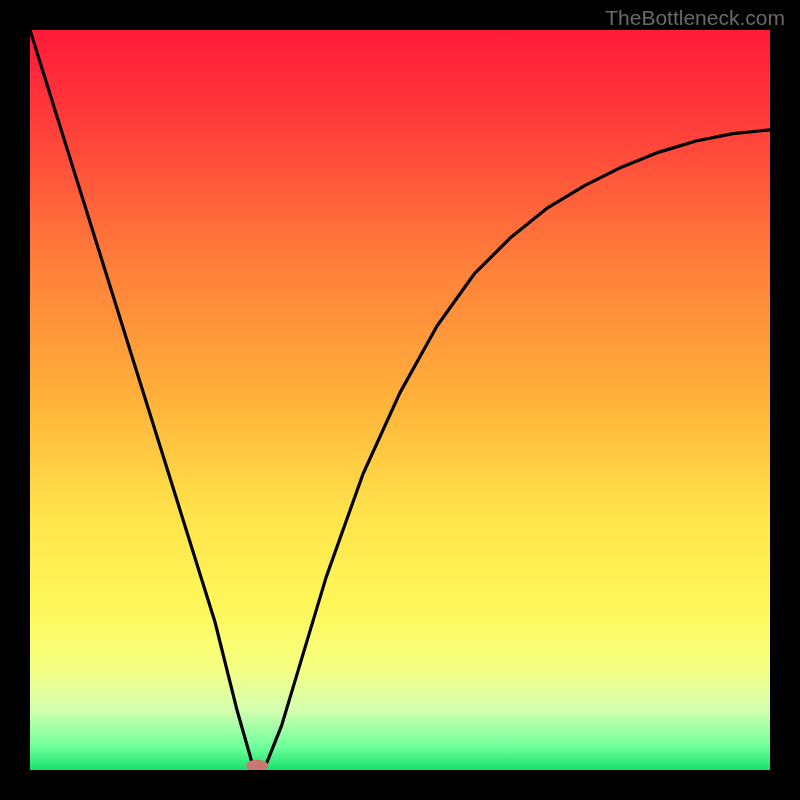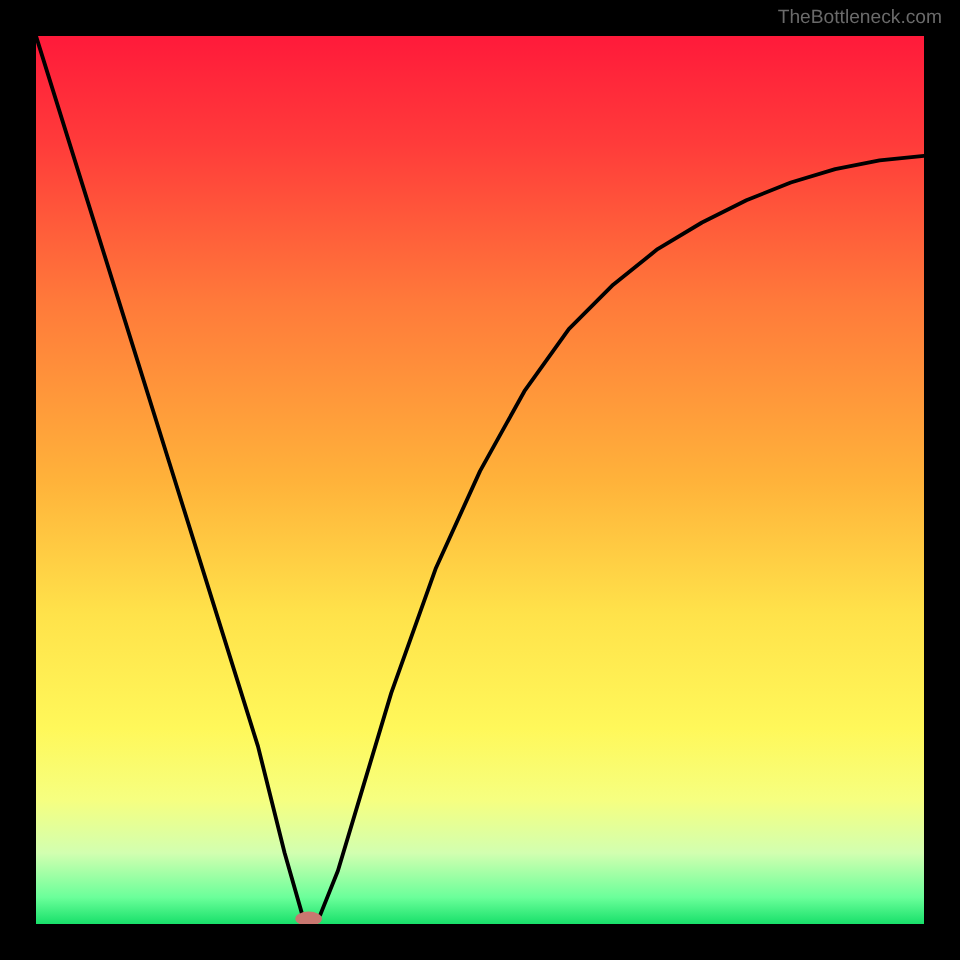--- a/index.html
+++ b/index.html
@@ -25,21 +25,21 @@
     left: 30px;
     top: 30px;
     width: 740px;
     height: 740px;
   }
   .watermark {
     position: absolute;
     top: 6px;
     right: 15px;
     color: #6a6a6a;
-    font-size: 16px;
+    font-size: 21px;
     font-weight: 500;
     letter-spacing: 0;
   }
   svg {
     display: block;
   }
 </style>
 </head>
 <body>
 

